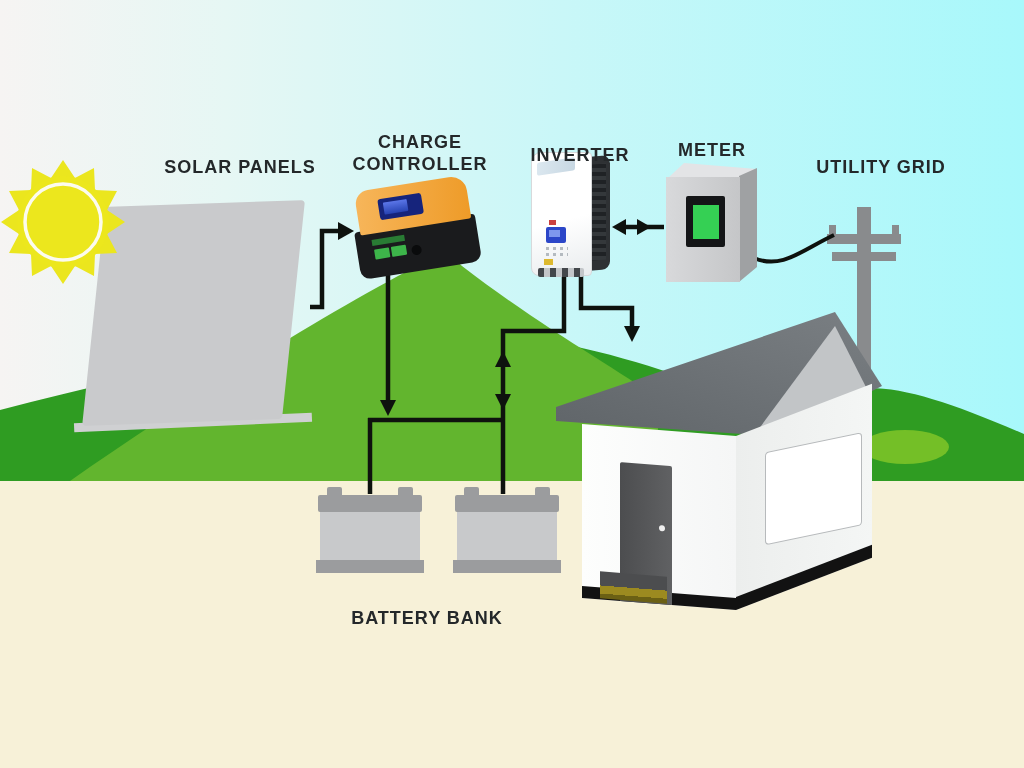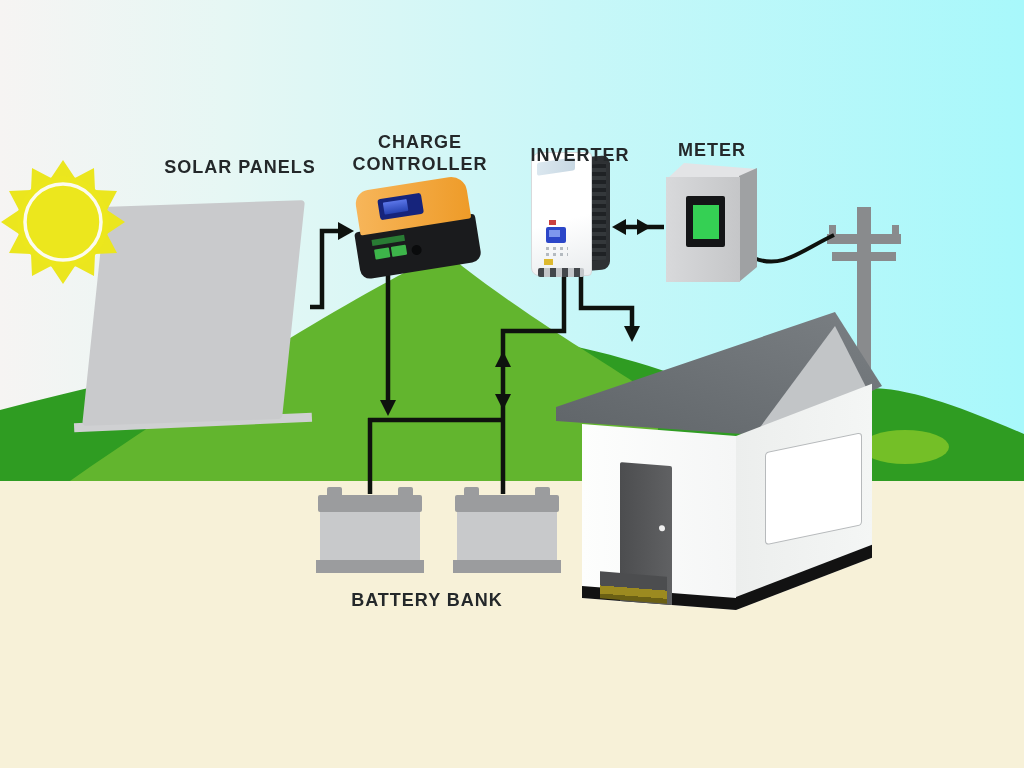--- a/index.html
+++ b/index.html
@@ -256,15 +256,16 @@
     <div class="bas"></div>
   </div>
 
   <div class="lbl" style="left:340px;top:131px;width:160px;">
     <span style="position:static;display:block;">CHARGE</span>
     <span style="position:static;display:block;">CONTROLLER</span>
   </div>
   <div class="lbl" style="left:150px;top:156px;width:180px;">SOLAR PANELS</div>
   <div class="lbl" style="left:510px;top:144px;width:140px;">INVERTER</div>
   <div class="lbl" style="left:662px;top:139px;width:100px;">METER</div>
-  <div class="lbl" style="left:337px;top:589px;width:180px;">BATTERY BANK</div>
+  <div class="lbl" style="left:791px;top:156px;width:180px;">UTILITY GRID</div>
+  <div class="lbl" style="left:337px;top:607px;width:180px;">BATTERY BANK</div>
 
 </div>
 
 </body></html>

